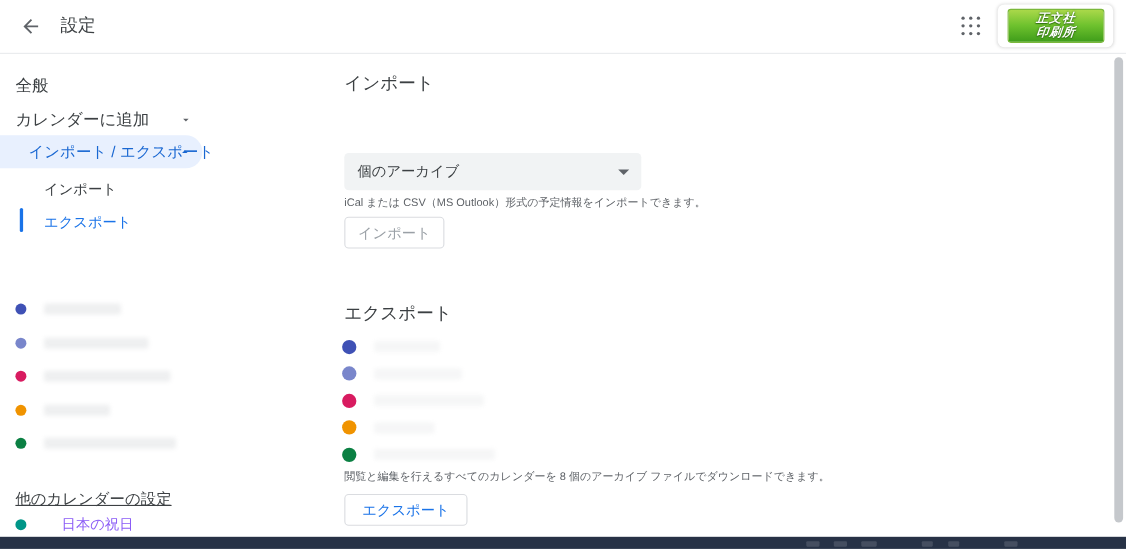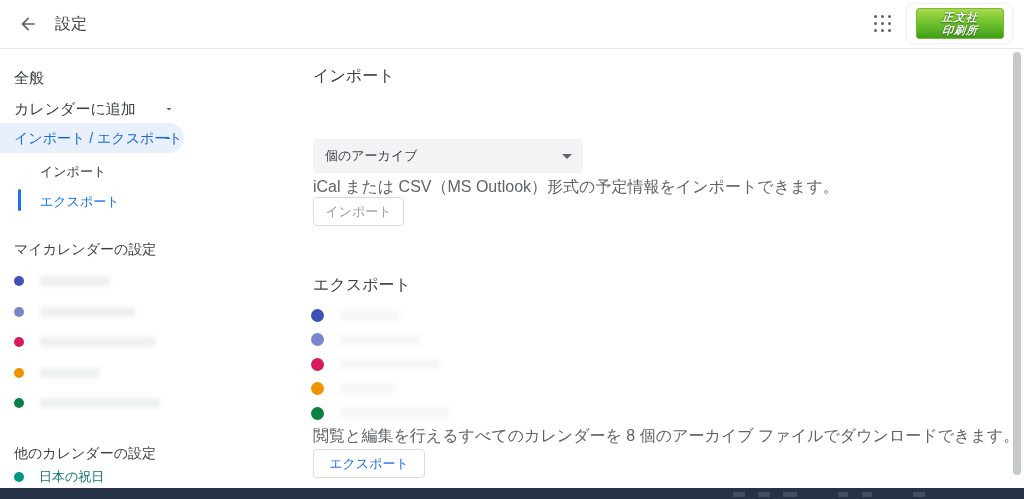--- a/index.html
+++ b/index.html
@@ -26,50 +26,50 @@
               display:flex;flex-direction:column;align-items:center;justify-content:center;}
   .logo-badge div{font-size:11px;line-height:13px;font-weight:bold;font-style:italic;
                   color:#fff;letter-spacing:1px;text-shadow:0 1px 1px #2f6c12, 0 0 2px #2f6c12;
                   transform:skewX(-6deg);}
 
   
   .nav-label{position:absolute;font-size:15px;color:#3c4043;cursor:pointer;white-space:nowrap;}
   .chev{position:absolute;width:12px;height:12px;}
   .active-pill{position:absolute;left:0;top:123px;width:184px;height:30px;background:#e8f0fe;
                border-radius:0 15px 15px 0;cursor:pointer;}
-  .active-pill .pill-label{position:absolute;left:14px;top:0;height:40px;line-height:30px;
+  .active-pill .pill-label{position:absolute;left:26px;top:0;height:40px;line-height:30px;
                font-size:14px;color:#1967d2;white-space:nowrap;}
   .sub-item{position:absolute;font-size:13px;color:#3c4043;cursor:pointer;white-space:nowrap;}
   .sub-item.selected{color:#1a73e8;}
   .sel-bar{position:absolute;left:18px;top:189px;width:3px;height:22px;background:#1a73e8;
            border-radius:2px;}
   .side-heading{position:absolute;font-size:14px;color:#3c4043;white-space:nowrap;}
 
   .cal-row{display:flex;align-items:center;}
   .cal-dot{border-radius:50%;flex:0 0 auto;}
   .smudge{height:10px;border-radius:2px;background:#9aa0a6;filter:blur(2px);margin-left:16px;}
 
   #my-cal-list{position:absolute;left:14px;top:266px;}
   .holiday-row{position:absolute;left:14px;top:468px;display:flex;align-items:center;cursor:pointer;}
-  .holiday-row .label{font-size:13px;color:#0f766e;margin-left:15px;}
+  .holiday-row .label{font-size:13px;color:#8b5cf6;margin-left:32px;}
 
   
   .section-heading{position:absolute;font-size:16px;color:#3c4043;white-space:nowrap;}
   .file-box{position:absolute;left:313px;top:96px;width:270px;height:35px;background:#f1f3f4;
             border-radius:4px;display:flex;align-items:center;cursor:pointer;}
   .file-box .ext{font-size:13px;color:#5f6368;}
   .file-box .smudge{height:9px;margin-left:24px;}
   .dropdown{position:absolute;left:313px;top:139px;width:270px;height:34px;background:#f1f3f4;
             border-radius:4px;cursor:pointer;}
   .dropdown .dd-label{position:absolute;left:12px;top:0;height:34px;line-height:34px;
             font-size:13px;color:#3c4043;}
   .caret{position:absolute;right:11px;top:15px;width:0;height:0;
          border-left:5px solid transparent;border-right:5px solid transparent;
          border-top:5px solid #5f6368;}
-  .helper{position:absolute;font-size:16px;color:#5f6368;white-space:nowrap;text-align:right;}
+  .helper{position:absolute;font-size:10px;color:#5f6368;white-space:nowrap;text-align:right;}
   .btn{position:absolute;height:29px;background:#fff;border:1px solid #dadce0;border-radius:4px;
        box-sizing:border-box;font-size:13px;display:flex;align-items:center;justify-content:center;
        cursor:pointer;font-family:"Liberation Sans",sans-serif;}
   .btn.disabled{color:#9aa0a6;cursor:default;}
   .btn.primary-text{color:#1a73e8;}
   #export-list{position:absolute;left:311px;top:303px;}
 
   
   .scroll-thumb{position:absolute;left:1013px;top:52px;width:8px;height:423px;
                 background:#c5c8cc;border-radius:4px;cursor:pointer;}
@@ -120,21 +120,20 @@
     <svg class="chev" style="left:162px;top:9px;" viewBox="0 0 24 24">
       <path d="M7 14l5-5 5 5z" fill="#1967d2"></path>
     </svg>
   </div>
 
   <div class="sub-item" style="left:40px;top:163px;">インポート</div>
 
   <div class="sel-bar"></div>
   <div class="sub-item selected" style="left:40px;top:193px;">エクスポート</div>
 
-  <div class="side-heading" style="left:14px;top:241px;">マイカレンダーの設定</div>
 
   <div id="my-cal-list">
       <div class="cal-row" style="height: 30.5px;">
         <span class="cal-dot" style="height: 10px; width: 10px; background: rgb(63, 81, 181);"></span>
         <span class="smudge" style="width: 70px; opacity: 0.16;"></span>
       </div>
       <div class="cal-row" style="height: 30.5px;">
         <span class="cal-dot" style="height: 10px; width: 10px; background: rgb(121, 134, 203);"></span>
         <span class="smudge" style="width: 95px; opacity: 0.16;"></span>
       </div>
@@ -145,21 +144,21 @@
       <div class="cal-row" style="height: 30.5px;">
         <span class="cal-dot" style="height: 10px; width: 10px; background: rgb(240, 147, 0);"></span>
         <span class="smudge" style="width: 60px; opacity: 0.16;"></span>
       </div>
       <div class="cal-row" style="height: 30.5px;">
         <span class="cal-dot" style="height: 10px; width: 10px; background: rgb(11, 128, 67);"></span>
         <span class="smudge" style="width: 120px; opacity: 0.16;"></span>
       </div>
     </div>
 
-  <div class="side-heading" style="left:14px;top:445px;">他のカレンダーの設定</div>
+  <div class="side-heading" style="left:14px;top:445px;text-decoration:underline;">他のカレンダーの設定</div>
 
   <div class="holiday-row">
     <span class="cal-dot" style="width: 10px; height: 10px; background: rgb(0, 150, 136);"></span>
     <span class="label">日本の祝日</span>
   </div>
 
   <div class="section-heading" style="left:313px;top:66px;">インポート</div>
 
 
   <div class="dropdown">

